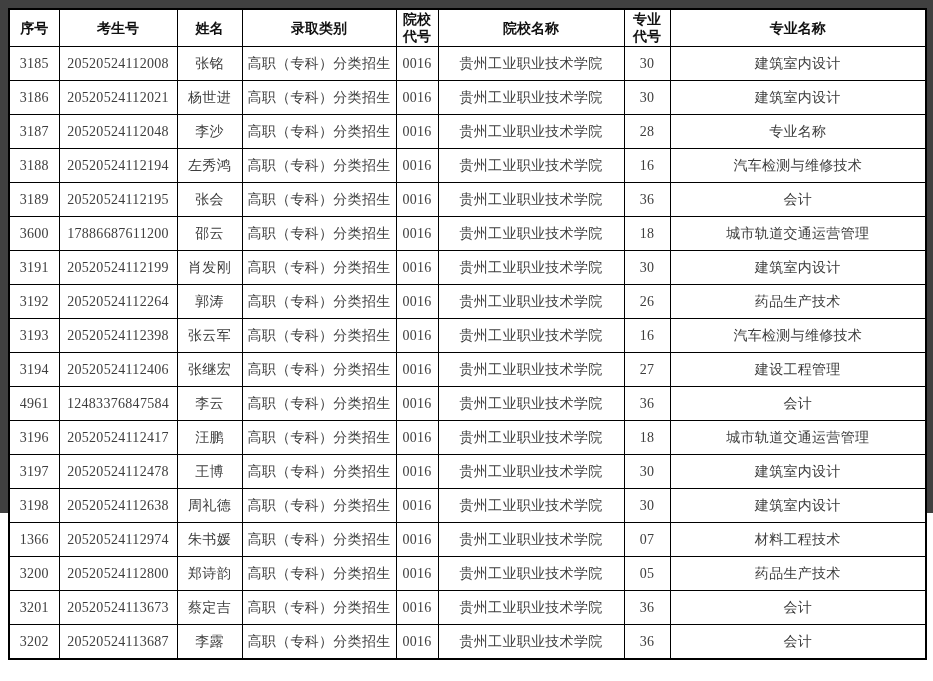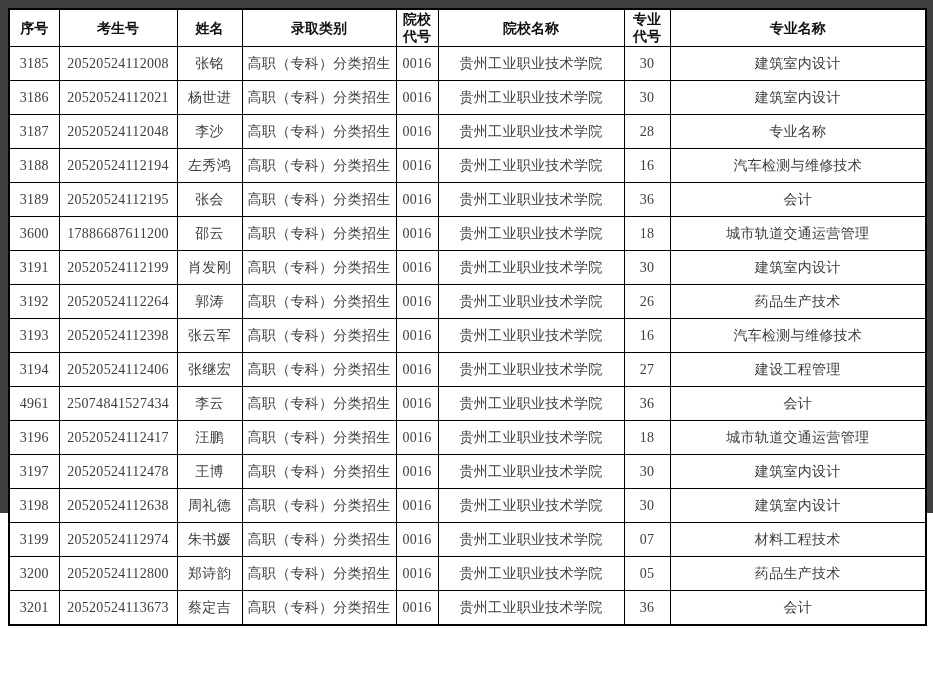--- a/index.html
+++ b/index.html
@@ -176,21 +176,21 @@
           <td>20520524112406</td>
           <td>张继宏</td>
           <td>高职（专科）分类招生</td>
           <td>0016</td>
           <td>贵州工业职业技术学院</td>
           <td>27</td>
           <td>建设工程管理</td>
         </tr>
         <tr>
           <td>4961</td>
-          <td>25074841527434</td>
+          <td>12483376847584</td>
           <td>李云</td>
           <td>高职（专科）分类招生</td>
           <td>0016</td>
           <td>贵州工业职业技术学院</td>
           <td>36</td>
           <td>会计</td>
         </tr>
         <tr>
           <td>3196</td>
           <td>20520524112417</td>
@@ -215,21 +215,21 @@
           <td>3198</td>
           <td>20520524112638</td>
           <td>周礼德</td>
           <td>高职（专科）分类招生</td>
           <td>0016</td>
           <td>贵州工业职业技术学院</td>
           <td>30</td>
           <td>建筑室内设计</td>
         </tr>
         <tr>
-          <td>3199</td>
+          <td>1366</td>
           <td>20520524112974</td>
           <td>朱书媛</td>
           <td>高职（专科）分类招生</td>
           <td>0016</td>
           <td>贵州工业职业技术学院</td>
           <td>07</td>
           <td>材料工程技术</td>
         </tr>
         <tr>
           <td>3200</td>
@@ -238,20 +238,30 @@
           <td>高职（专科）分类招生</td>
           <td>0016</td>
           <td>贵州工业职业技术学院</td>
           <td>05</td>
           <td>药品生产技术</td>
         </tr>
         <tr>
           <td>3201</td>
           <td>20520524113673</td>
           <td>蔡定吉</td>
+          <td>高职（专科）分类招生</td>
+          <td>0016</td>
+          <td>贵州工业职业技术学院</td>
+          <td>36</td>
+          <td>会计</td>
+        </tr>
+        <tr>
+          <td>3202</td>
+          <td>20520524113687</td>
+          <td>李露</td>
           <td>高职（专科）分类招生</td>
           <td>0016</td>
           <td>贵州工业职业技术学院</td>
           <td>36</td>
           <td>会计</td>
         </tr>
       </tbody>
   </table>
 </div>
 

